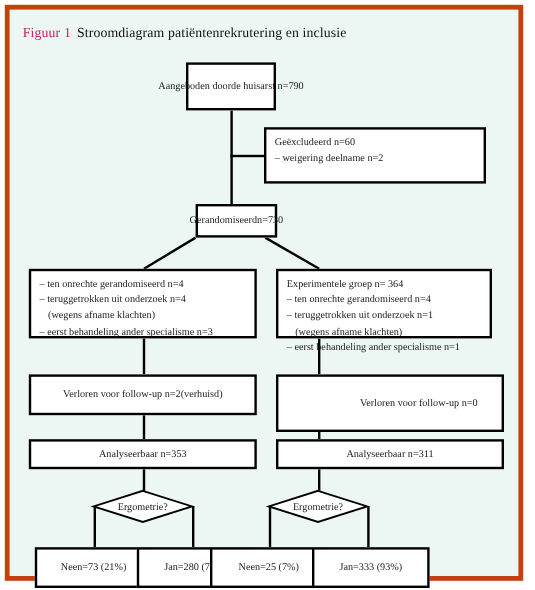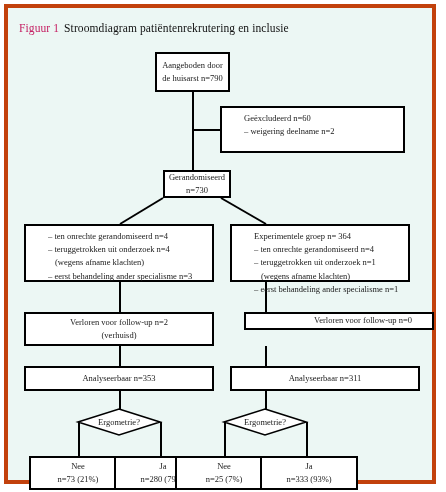--- a/index.html
+++ b/index.html
@@ -50,27 +50,27 @@
     border: 2px solid #000000;
     background: #ffffff;
     box-sizing: border-box;
     font-size: 8.5px;
     color: #1a1a1a;
     line-height: 1.55;
     z-index: 3;
   }
   .node.centered {
     display: flex;
-    flex-direction: column;
+    flex-direction: row;
     align-items: center;
     justify-content: center;
     text-align: center;
   }
   .node.listbox {
-    padding: 4px 22px;
+    padding: 4px 7px;
     text-align: left;
   }
   .node .ln {
     display: block;
     white-space: nowrap;
   }
   .node .ln.indent {
     padding-left: 7px;
   }
   .connector {
@@ -176,21 +176,21 @@
       <span class="ln">– teruggetrokken uit onderzoek n=1</span>
       <span class="ln indent">(wegens afname klachten)</span>
       <span class="ln">– eerst behandeling ander specialisme n=1</span>
     </div>
 
     <div class="node centered" style="left:16px; top:304px; width:190px; height:34px;">
       <span class="ln">Verloren voor follow-up n=2</span>
       <span class="ln">(verhuisd)</span>
     </div>
 
-    <div class="node centered" style="left:236px; top:304px; width:190px; height:18px;padding-left:48px;">
+    <div class="node centered" style="left:222px; top:304px; width:190px; height:48px;padding-left:48px;">
       <span class="ln">Verloren voor follow-up n=0</span>
     </div>
 
     <div class="node centered" style="left:16px; top:358px; width:190px; height:25px;">
       <span class="ln">Analyseerbaar n=353</span>
     </div>
 
     <div class="node centered" style="left:222px; top:358px; width:190px; height:25px;">
       <span class="ln">Analyseerbaar n=311</span>
     </div>

